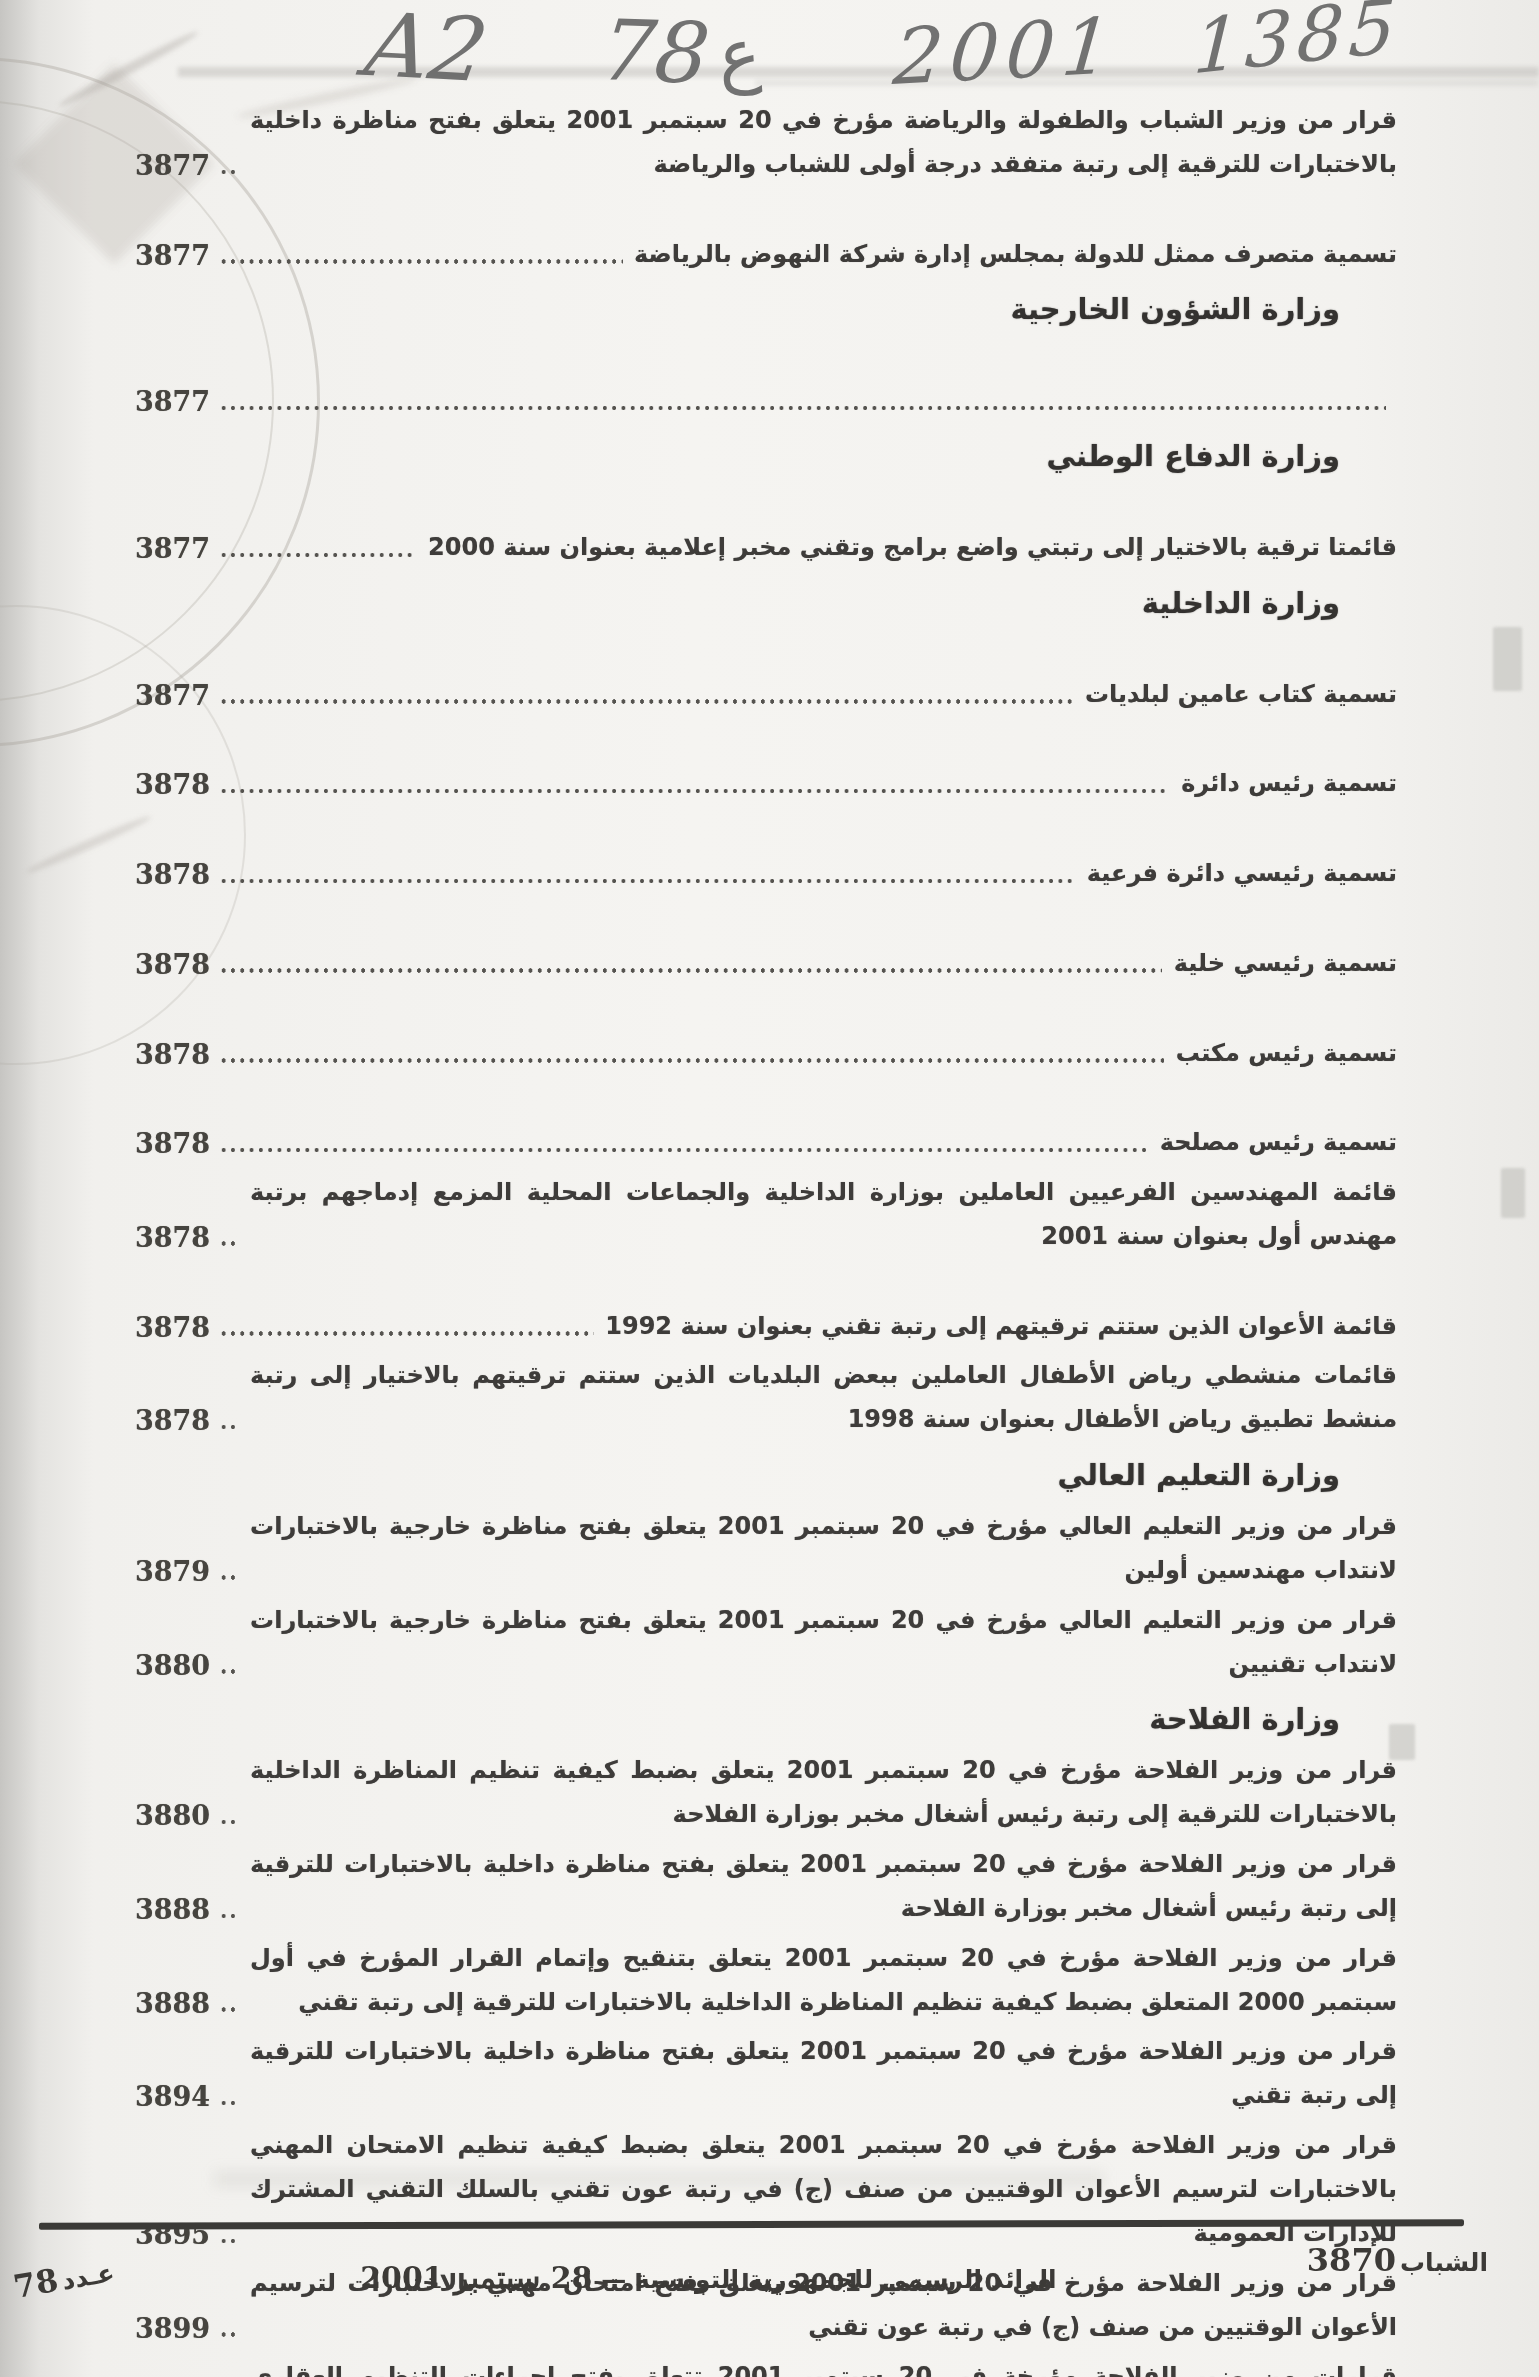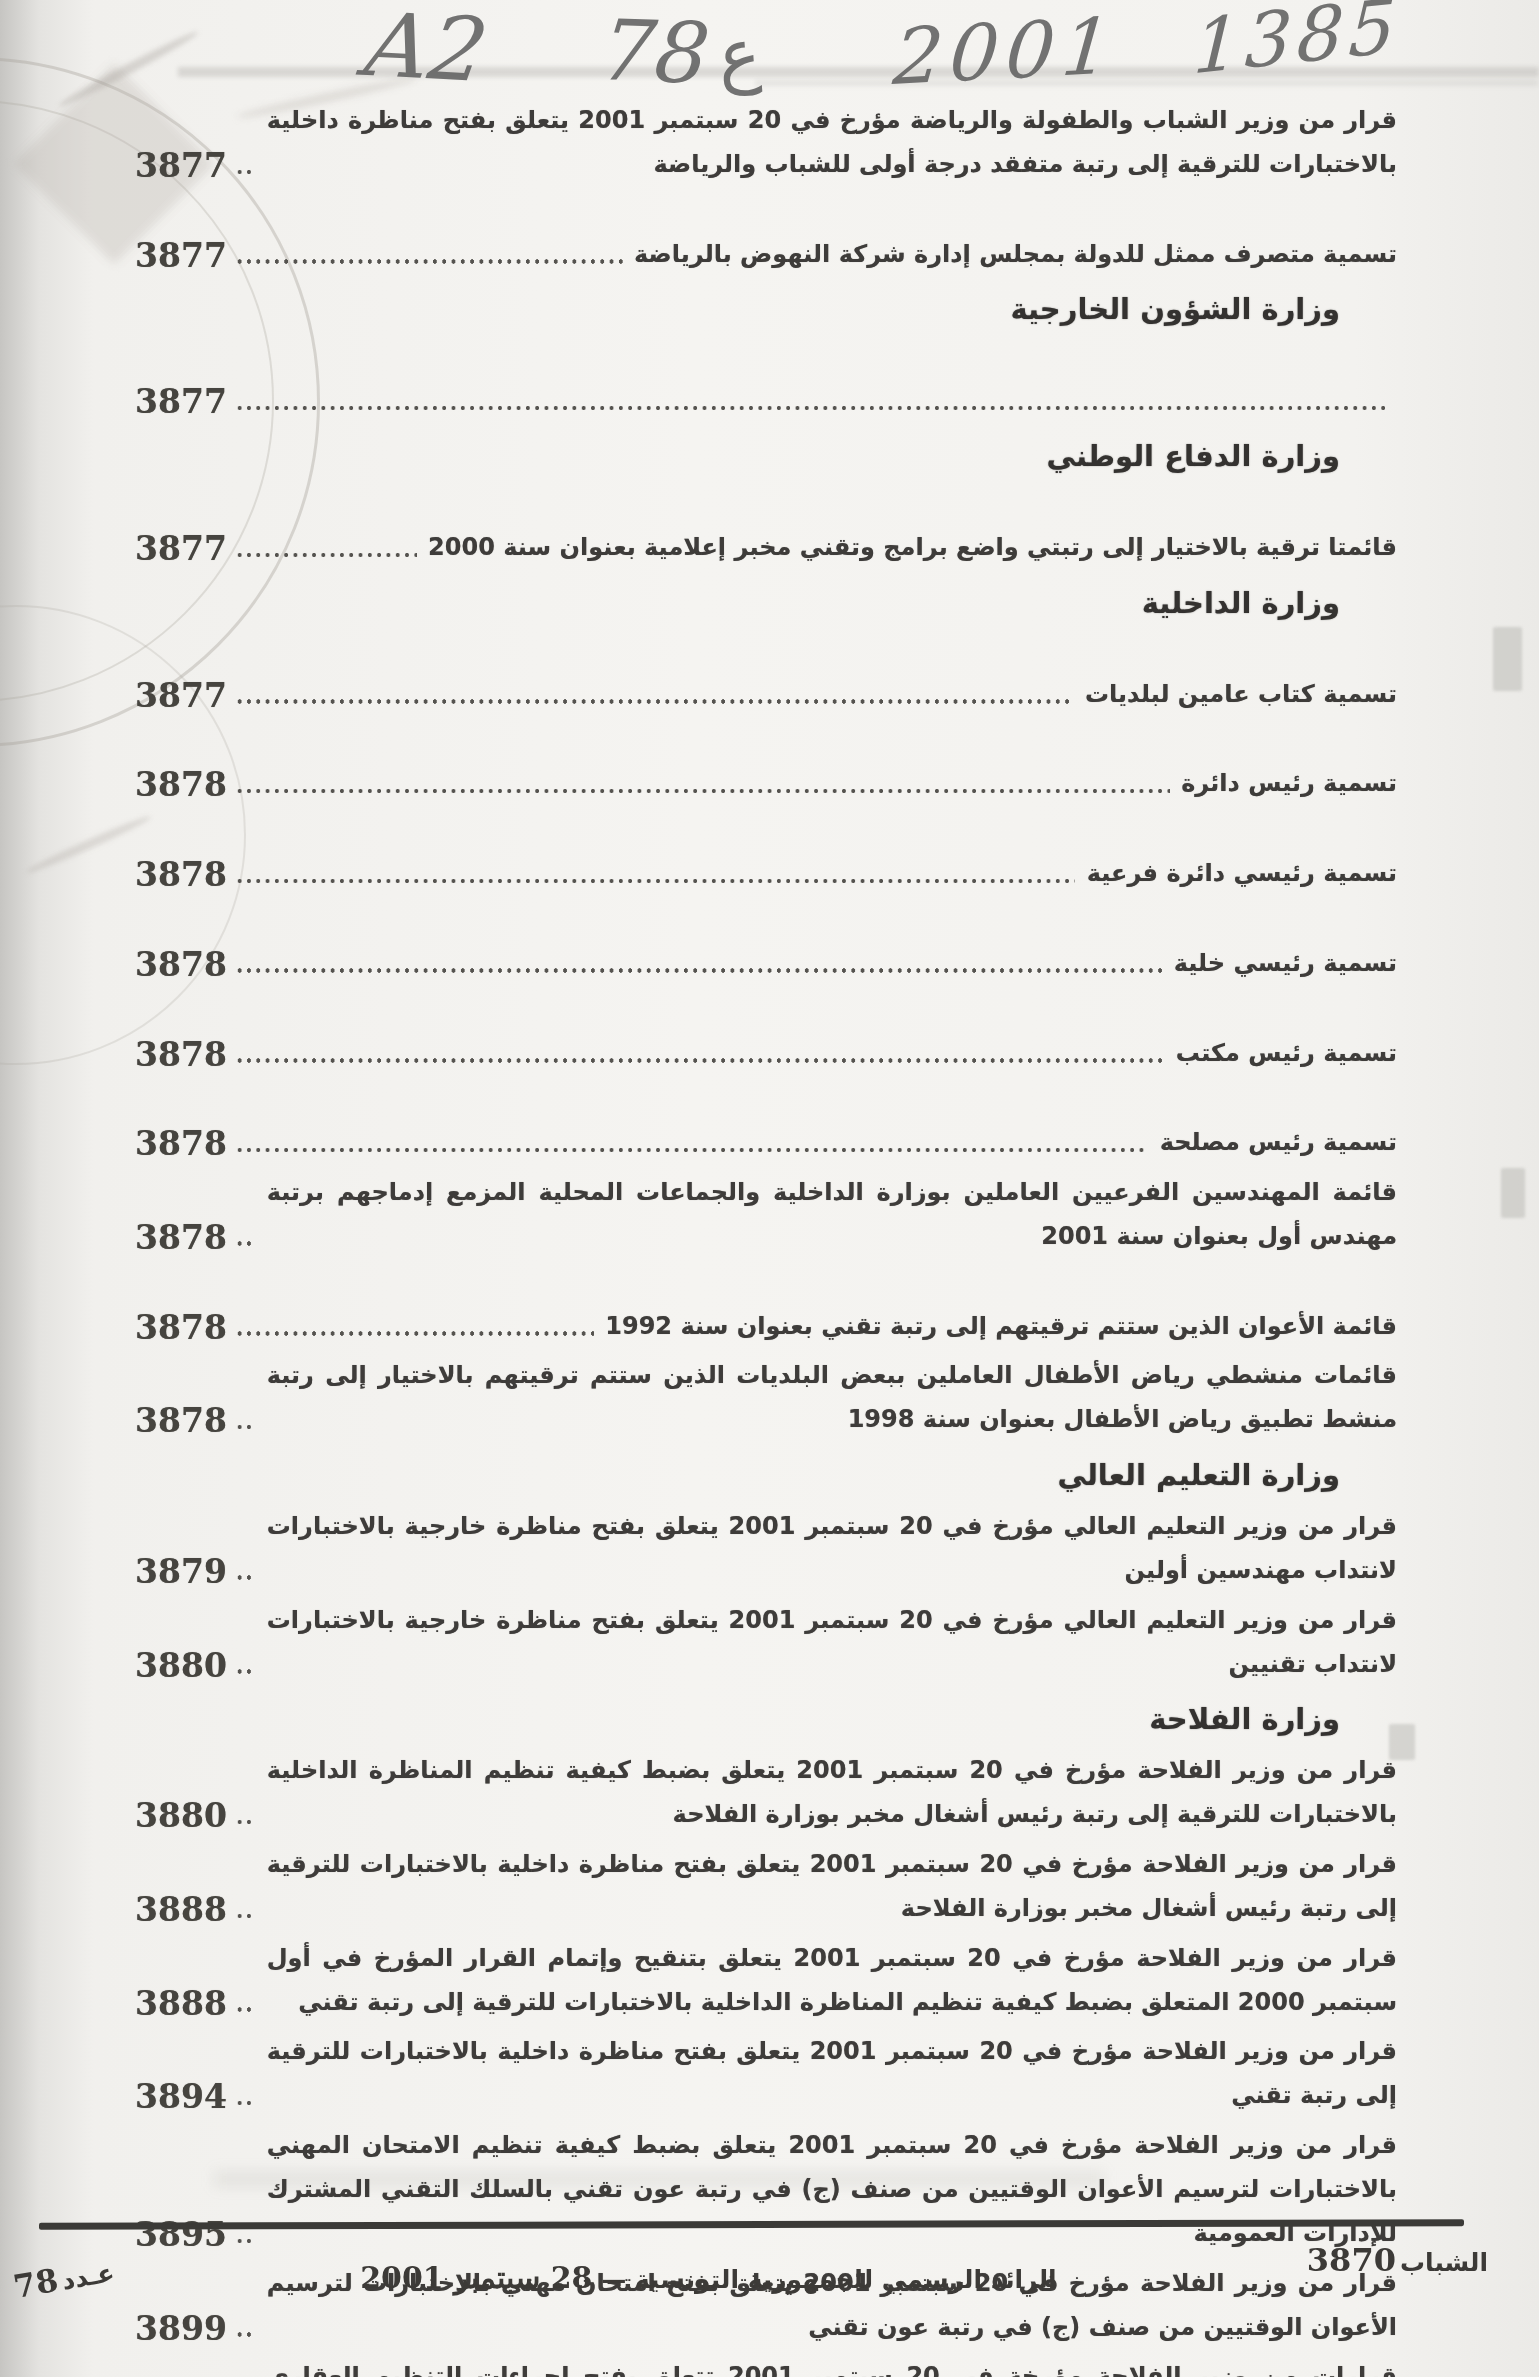--- a/index.html
+++ b/index.html
@@ -63,21 +63,21 @@
   .toc-entry{display:flex;align-items:flex-end;margin:0 0 5.7px 0;}
   .entry-text{flex:0 1 auto;text-align:justify;}
   .dots{
     flex:1 1 auto;min-width:20px;height:8.5px;
     margin:0 11.4px 10px 8.5px;
     background-image:radial-gradient(circle, #55534f 1.9px, rgba(0,0,0,0) 2.3px);
     background-size:9.3px 8.5px;background-repeat:repeat-x;background-position:0 50%;
   }
   .entry-page{
     flex:0 0 auto;
-    font-family:"DejaVu Serif", serif;font-size:33px;line-height:41px;
+    font-family:"DejaVu Serif", serif;font-size:27px;line-height:41px;
     color:#46443f;text-shadow:0 0 0.7px rgba(70,68,63,.6);margin-top:43px;
   }
   
   .footer-rule{position:absolute;left:39px;right:75px;top:2221px;height:7.1px;
     background:#3b3a37;border-radius:2.1px;transform:rotate(-.15deg);}
   .footer{position:absolute;left:8.5px;right:51px;top:2241px;
     direction:rtl;display:flex;justify-content:space-between;align-items:flex-start;
     font-weight:bold;color:#3c3a37;}
   .footer .label{font-size:25px;}
   .footer .num{font-family:"DejaVu Serif",serif;font-size:32px;}

